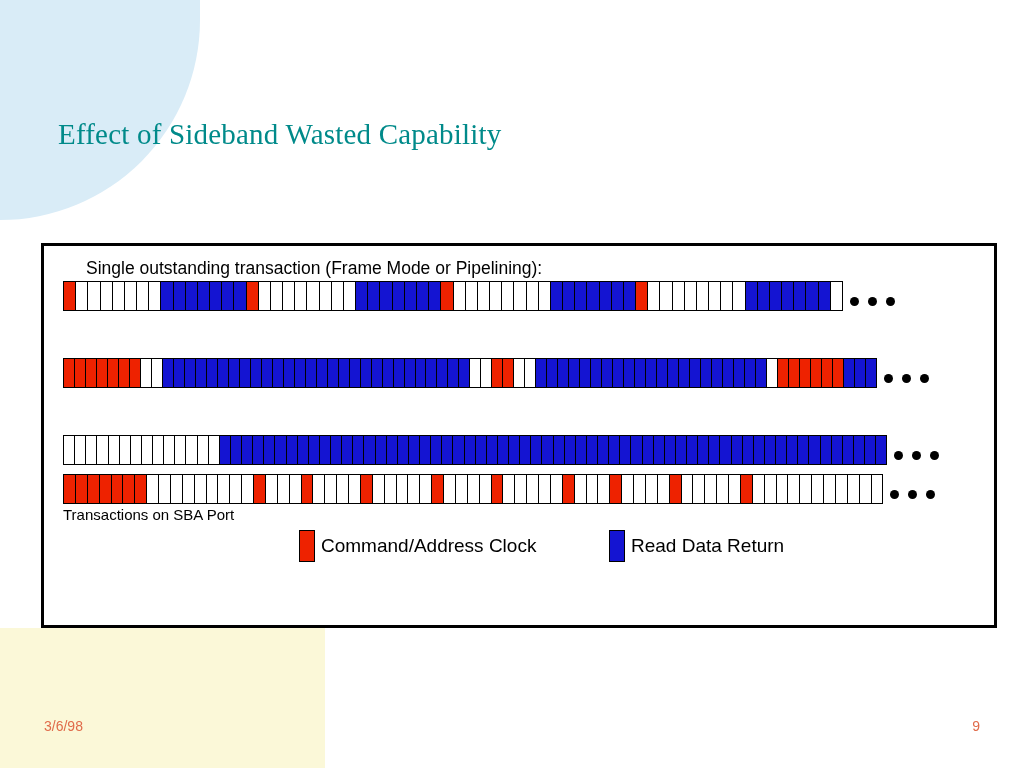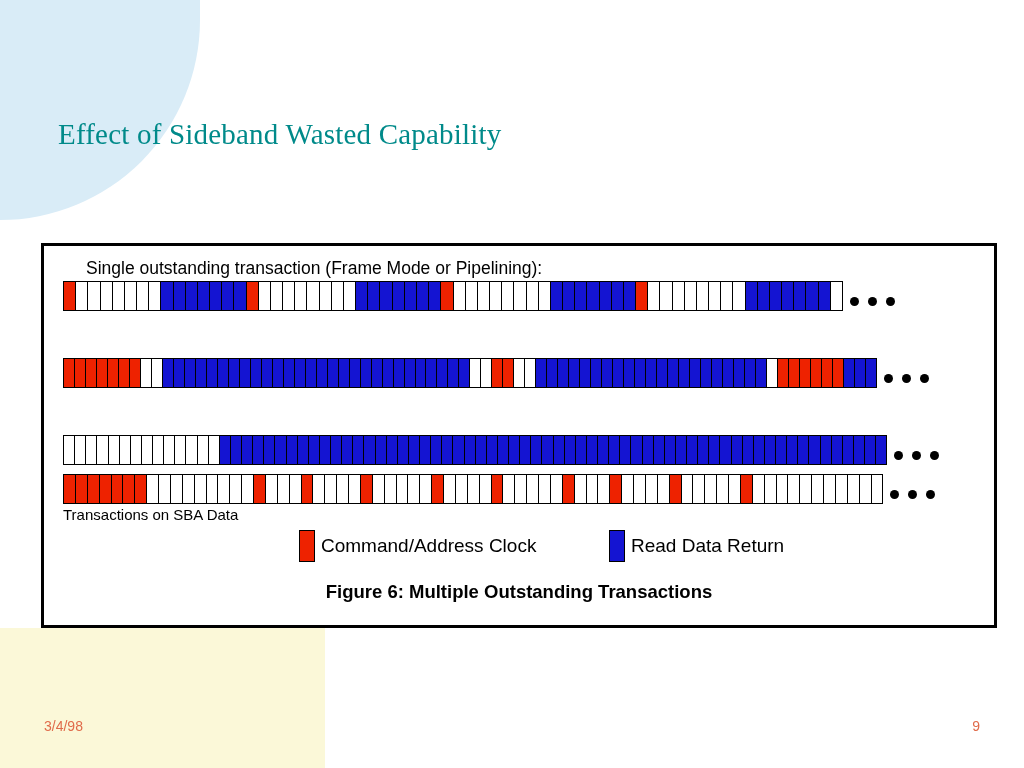--- a/index.html
+++ b/index.html
@@ -486,31 +486,30 @@
         <div class="cell w" style="flex: 1 1 0px;"></div>
         <div class="cell w" style="flex: 1 1 0px;"></div>
         <div class="cell w" style="flex: 1 1 0px;"></div>
         <div class="cell w" style="flex: 1 1 0px;"></div>
       </div>
     <div class="dots" style="left:846px; top:244px;">
         <i></i>
         <i></i>
         <i></i>
       </div>
-    <div class="sba-caption" style="left:19px; top:260px;">Transactions on SBA Data</div>
+    <div class="sba-caption" style="left:19px; top:260px;">Transactions on SBA Port</div>
 
     <div class="legend">
       <div class="legend-item" style="left:545px; top:0;">
         <span class="legend-swatch r"></span>
         <span class="legend-text">Read Data Return</span>
       </div>
       <div class="legend-item" style="left:235px; top:0;">
         <span class="legend-swatch c"></span>
         <span class="legend-text">Command/Address Clock</span>
       </div>
     </div>
 
-    <div class="fig-caption">Figure 6: Multiple Outstanding Transactions</div>
   </div>
 </div>
 
-<div class="footer-date">3/4/98</div>
+<div class="footer-date">3/6/98</div>
 <div class="footer-page">9</div>
 
 </body></html>

